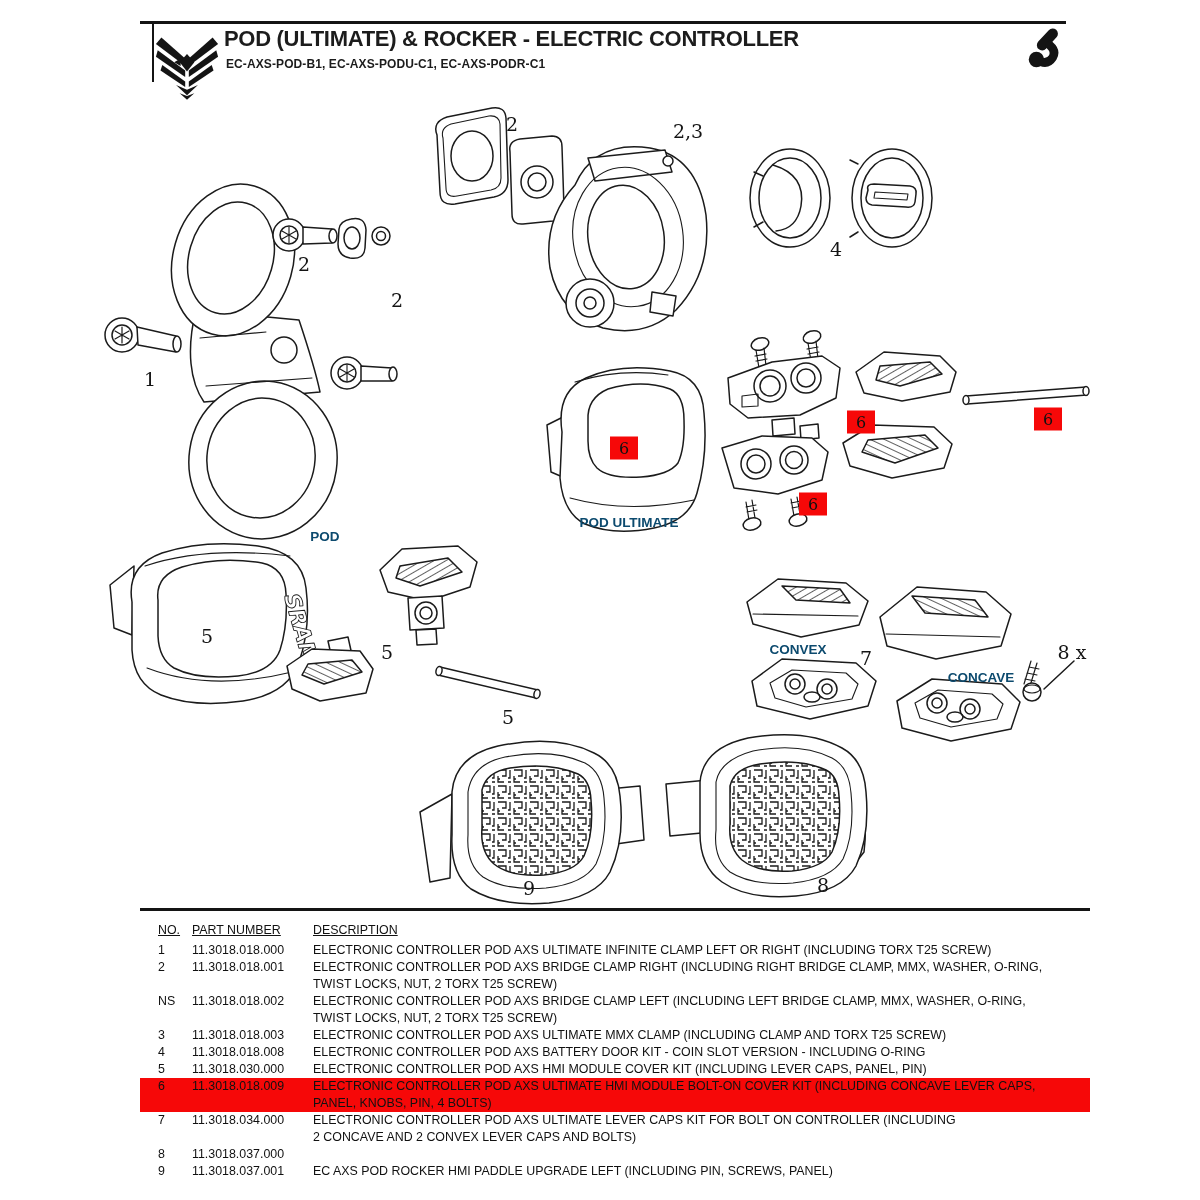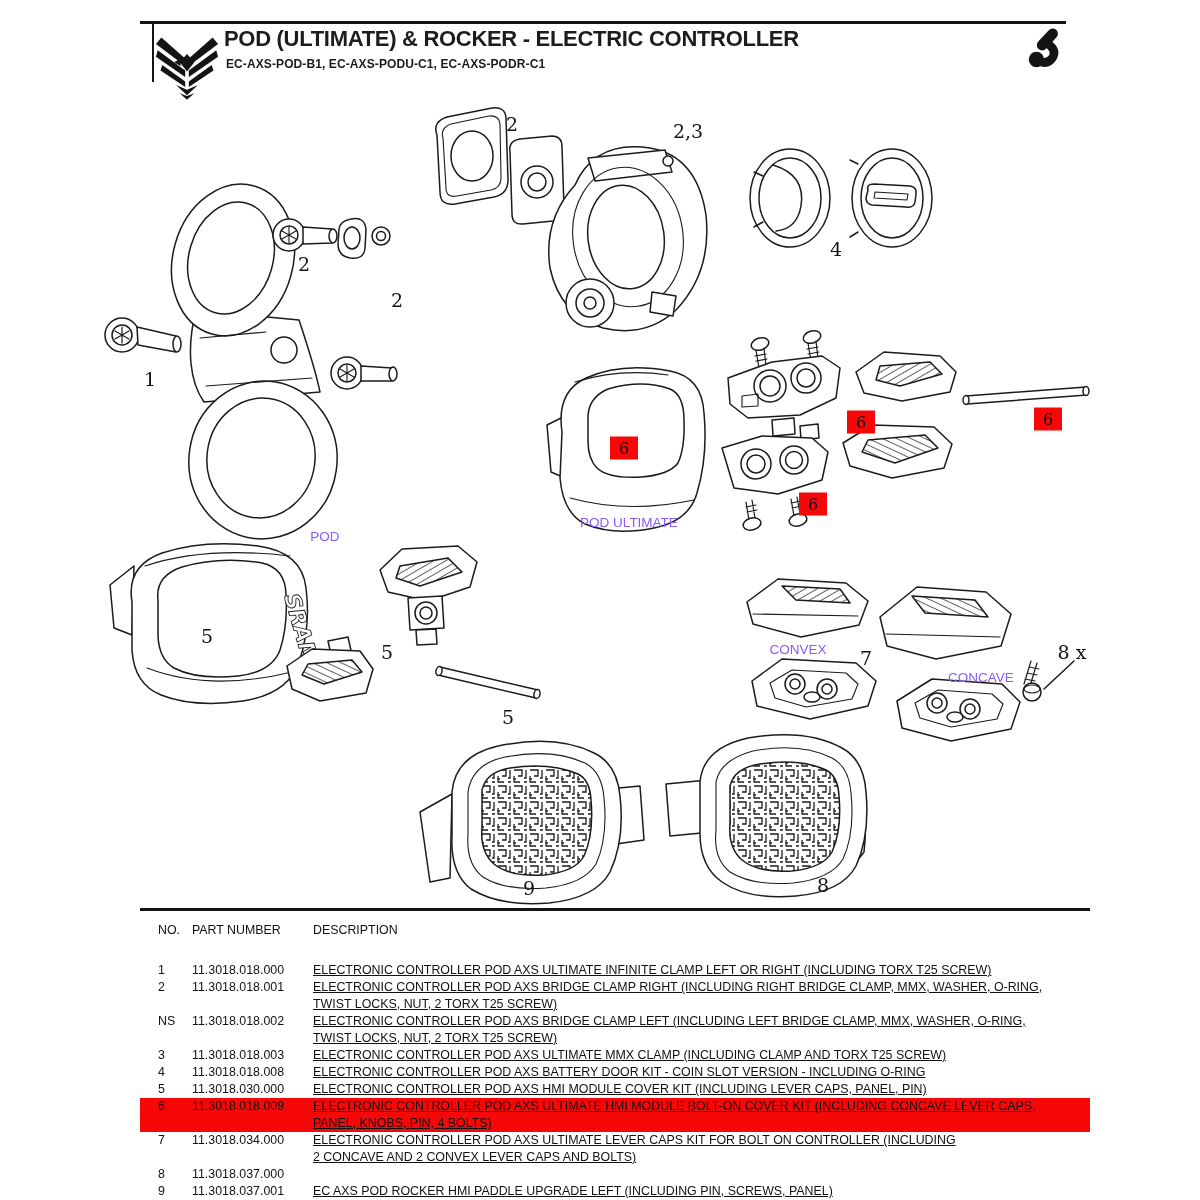--- a/index.html
+++ b/index.html
@@ -11,30 +11,30 @@
   .eagle{position:absolute;left:155px;top:27px;width:64px;height:76px;}
   .slogo{position:absolute;left:1026px;top:27px;width:38px;height:44px;}
   .page-title{position:absolute;left:224px;top:26px;font-size:22px;font-weight:600;letter-spacing:-0.3px;color:#1c1c1c;white-space:nowrap;}
   .page-subtitle{position:absolute;left:226px;top:57px;font-size:12px;font-weight:600;letter-spacing:0.1px;color:#1c1c1c;white-space:nowrap;}
 
   
   .diagram-svg{position:absolute;left:0;top:0;width:1200px;height:910px;}
   .anno{position:absolute;left:0;top:0;width:1200px;height:910px;pointer-events:none;}
   .callout-number{position:absolute;transform:translate(-50%,-50%);font-family:"DejaVu Serif",serif;font-size:19px;color:#141414;white-space:nowrap;}
   .callout-red{position:absolute;transform:translate(-50%,-50%);width:28px;height:23px;display:flex;align-items:center;justify-content:center;font-family:"DejaVu Serif",serif;font-size:16px;color:#111;}
-  .diagram-label{position:absolute;transform:translate(-50%,-50%);font-size:13.5px;font-weight:400;color:#8b5cf6;white-space:nowrap;}
+  .diagram-label{position:absolute;transform:translate(-50%,-50%);font-size:13.5px;font-weight:700;color:#0c4a6e;white-space:nowrap;}
 
   
   .table-rule{position:absolute;left:140px;top:908px;width:950px;height:3px;background:#141414;}
   .parts-table{position:absolute;left:140px;top:922px;width:950px;font-size:12.4px;line-height:17px;}
   .thead,.trow{display:grid;grid-template-columns:34px 121px 1fr;padding-left:18px;}
-  .thead{margin-bottom:23px;}
+  .thead{margin-bottom:3px;text-decoration:underline;}
   .trow.highlight{background:var(--hl, #f60808);}
   .cell{white-space:nowrap;}
-  .desc div{white-space:nowrap;text-decoration:underline;}
+  .desc div{white-space:nowrap;}
 </style>
 </head>
 <body>
 
 <div class="hdr-topline"></div>
 <div class="hdr-vline"></div>
 
 <svg class="eagle" viewBox="0 0 70 78">
   <g fill="#141414">
     <polygon points="1,16 33,40 33,32 7,9"></polygon>

